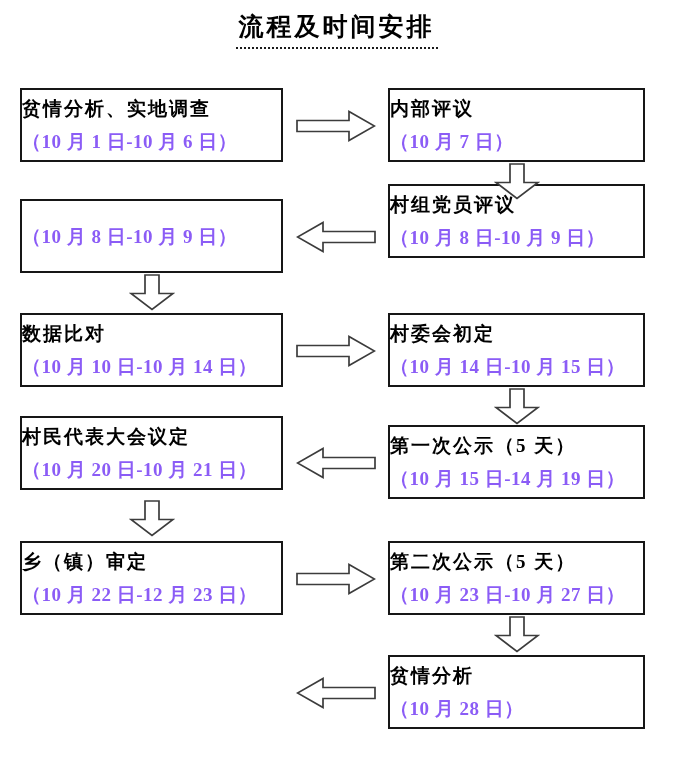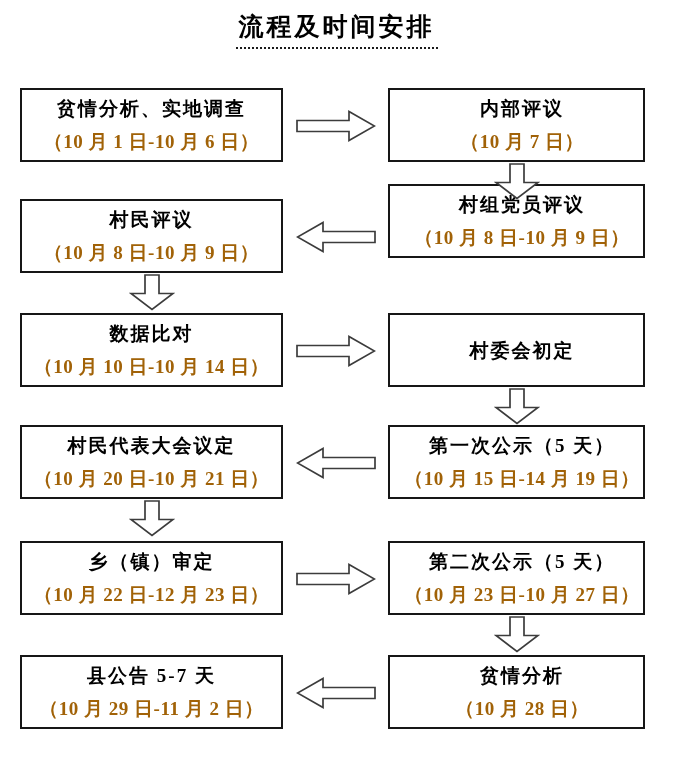--- a/index.html
+++ b/index.html
@@ -7,33 +7,33 @@
   body { position:relative; font-family:"Liberation Serif", serif; overflow:hidden; }
   .canvas { position:absolute; left:0; top:0; width:673px; height:762px; }
   .title {
     position:absolute; top:10px; left:50%; transform:translateX(-50%);
     font-family:"Liberation Sans", sans-serif; font-weight:bold;
     font-size:25px; letter-spacing:3px; color:#000;
     border-bottom:2px dotted #1a1a1a; padding:0 3px 4px; white-space:nowrap;
   }
   .box {
     position:absolute; background:#fff; border:2px solid #161616;
-    display:flex; flex-direction:column; justify-content:center; align-items:center;
+    display:flex; flex-direction:column; justify-content:center; align-items:flex-start;
     text-align:center;
   }
   .box .name {
     font-weight:bold; font-size:19px; line-height:33px; color:#000;
     letter-spacing:2px; white-space:nowrap;
   }
   .box .date {
-    font-weight:bold; font-size:19px; line-height:33px; color:#a16207;
+    font-weight:bold; font-size:19px; line-height:33px; color:#8b5cf6;
     letter-spacing:0.5px; white-space:nowrap;
   }
   .col-l { left:20px;  width:263px; height:74px; }
-  .col-r { left:388px; width:257px; height:74px;padding-left:11px; }
+  .col-r { left:388px; width:257px; height:74px; }
   .arrow { position:absolute; }
   .arrow svg { display:block; }
 </style>
 </head>
 <body>
 
 <div class="canvas">
 
   <div class="title">流程及时间安排</div>
 
@@ -44,57 +44,53 @@
   <div class="box col-r" style="top:88px">
     <div class="name">内部评议</div>
     <div class="date">（10 月 7 日）</div>
   </div>
 
   <div class="box col-r" style="top:184px">
     <div class="name">村组党员评议</div>
     <div class="date">（10 月 8 日-10 月 9 日）</div>
   </div>
   <div class="box col-l" style="top:199px">
-    <div class="name">村民评议</div>
     <div class="date">（10 月 8 日-10 月 9 日）</div>
   </div>
 
   <div class="box col-l" style="top:313px">
     <div class="name">数据比对</div>
     <div class="date">（10 月 10 日-10 月 14 日）</div>
   </div>
   <div class="box col-r" style="top:313px">
     <div class="name">村委会初定</div>
+    <div class="date">（10 月 14 日-10 月 15 日）</div>
   </div>
 
   <div class="box col-r" style="top:425px">
     <div class="name">第一次公示（5 天）</div>
     <div class="date">（10 月 15 日-14 月 19 日）</div>
   </div>
-  <div class="box col-l" style="top:425px">
+  <div class="box col-l" style="top:416px">
     <div class="name">村民代表大会议定</div>
     <div class="date">（10 月 20 日-10 月 21 日）</div>
   </div>
 
   <div class="box col-l" style="top:541px">
     <div class="name">乡（镇）审定</div>
     <div class="date">（10 月 22 日-12 月 23 日）</div>
   </div>
   <div class="box col-r" style="top:541px">
     <div class="name">第二次公示（5 天）</div>
     <div class="date">（10 月 23 日-10 月 27 日）</div>
   </div>
 
   <div class="box col-r" style="top:655px">
     <div class="name">贫情分析</div>
     <div class="date">（10 月 28 日）</div>
-  </div>
-  <div class="box col-l" style="top:655px">
-    <div class="name">县公告 5-7 天</div>
-    <div class="date">（10 月 29 日-11 月 2 日）</div>
   </div>
 
   <div class="arrow" style="left:296px; top:110px">
     <svg width="80" height="32" viewBox="0 0 80 32">
         <polygon points="1,10.5 53,10.5 53,1.5 78.5,16 53,30.5 53,21.5 1,21.5" fill="#fff" stroke="#3c3c3c" stroke-width="1.7"></polygon>
       </svg>
   </div>
   <div class="arrow" style="left:296px; top:221px">
     <svg width="80" height="32" viewBox="0 0 80 32">
         <polygon points="79,10.5 27,10.5 27,1.5 1.5,16 27,30.5 27,21.5 79,21.5" fill="#fff" stroke="#3c3c3c" stroke-width="1.7"></polygon>

